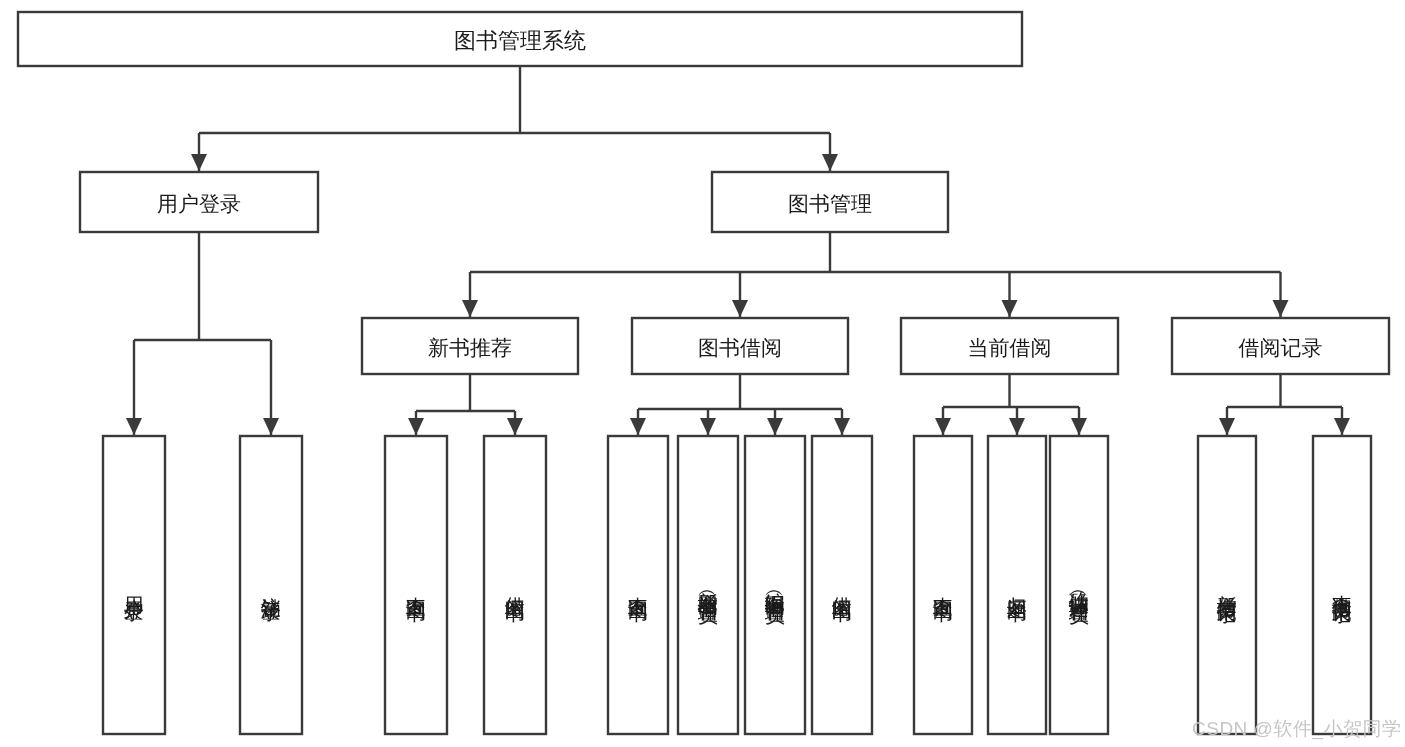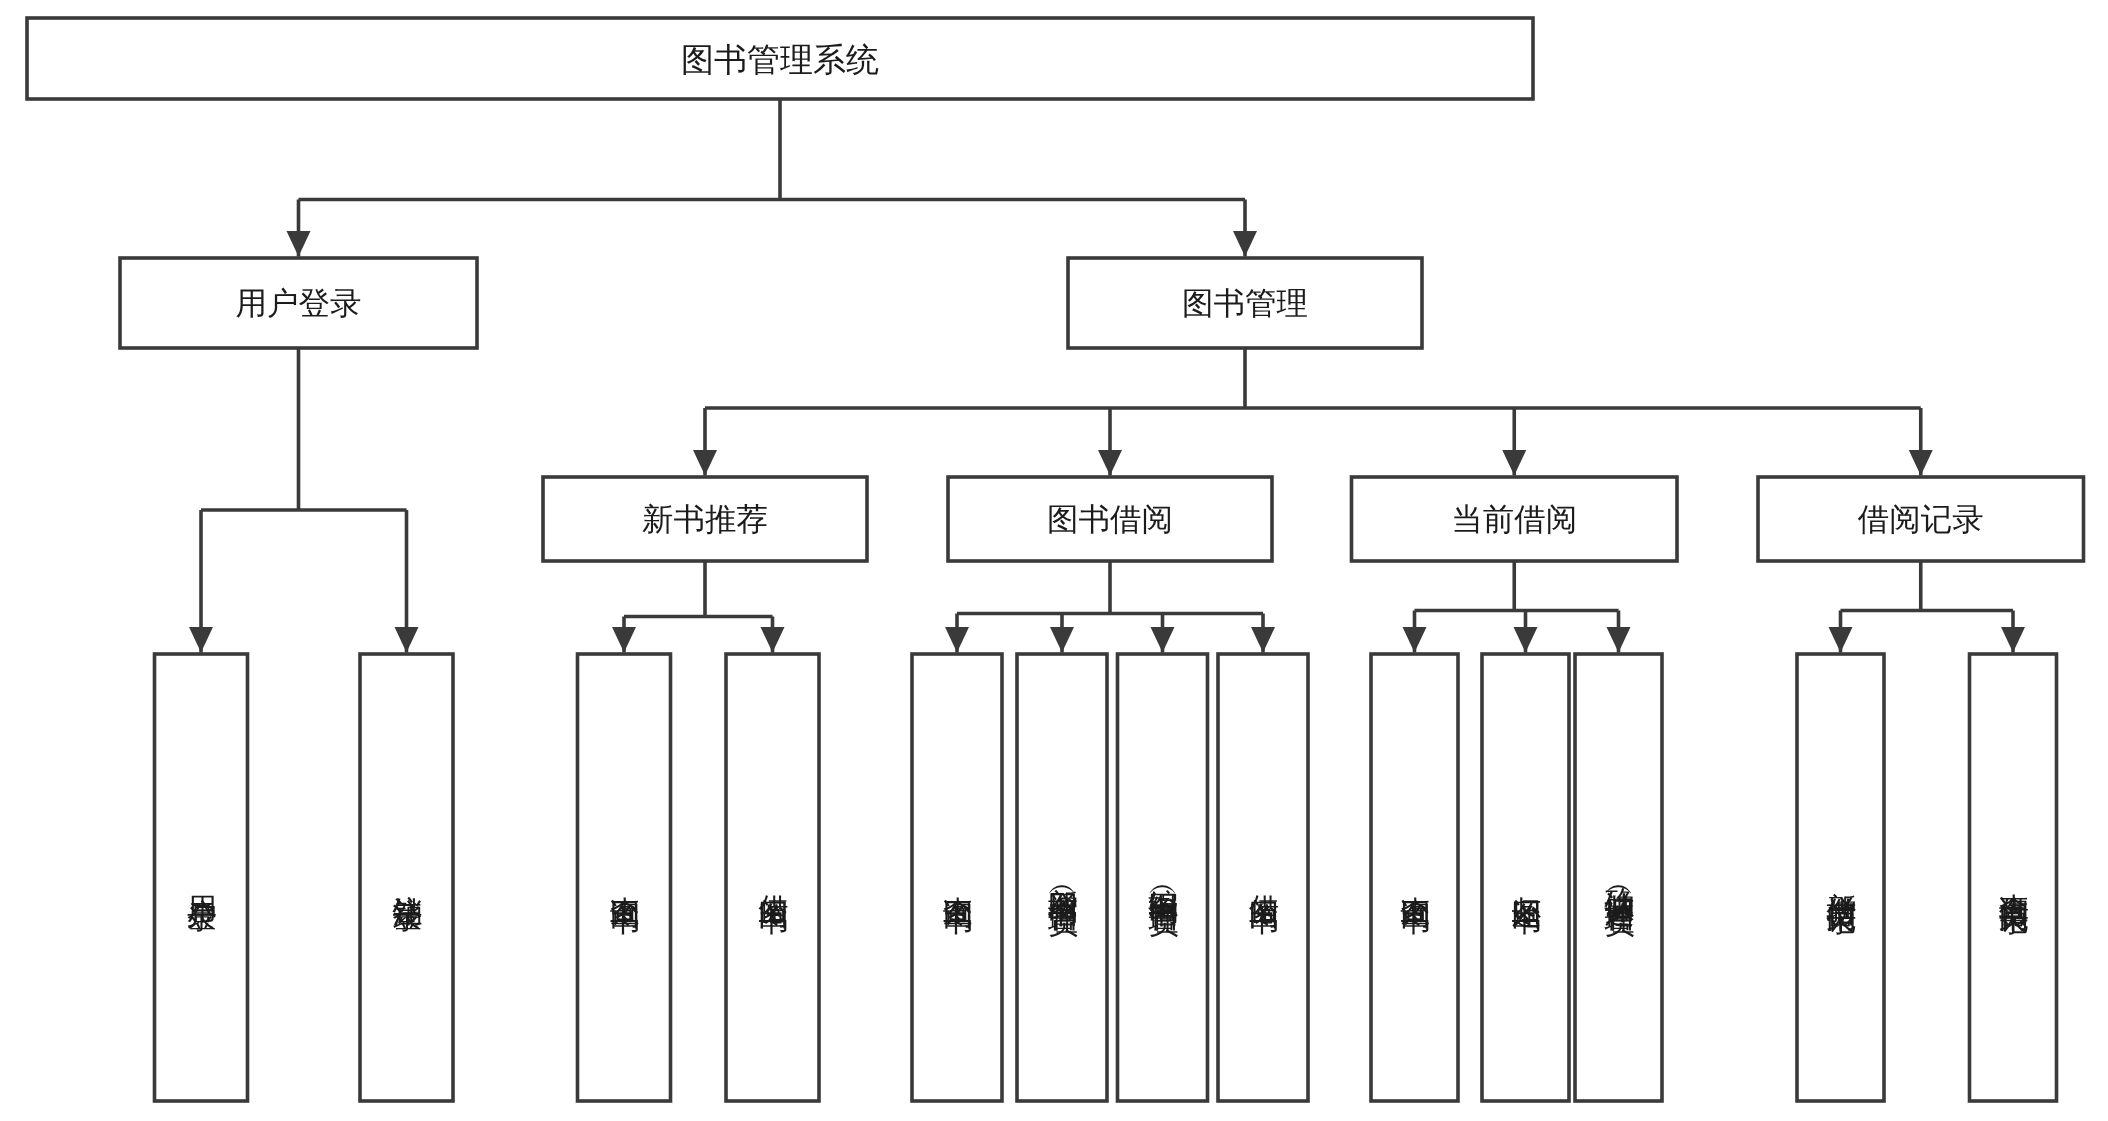--- a/index.html
+++ b/index.html
@@ -211,14 +211,15 @@
         <div class="vlabel-text">确认归还（管理员）</div>
       </div>
       <div class="vlabel-wrap" style="left: 1198px; top: 436px; width: 58px; height: 298px;">
         <div class="vlabel-text">新增借阅记录</div>
       </div>
       <div class="vlabel-wrap" style="left: 1313px; top: 436px; width: 58px; height: 298px;">
         <div class="vlabel-text">查询借阅记录</div>
       </div>
     </div>
 
+  <div class="watermark" style="left: 1192px; top: 716px; color: rgb(198, 198, 198);">CSDN @软件_小贺同学</div>
 
 </div>
 
 </body></html>

